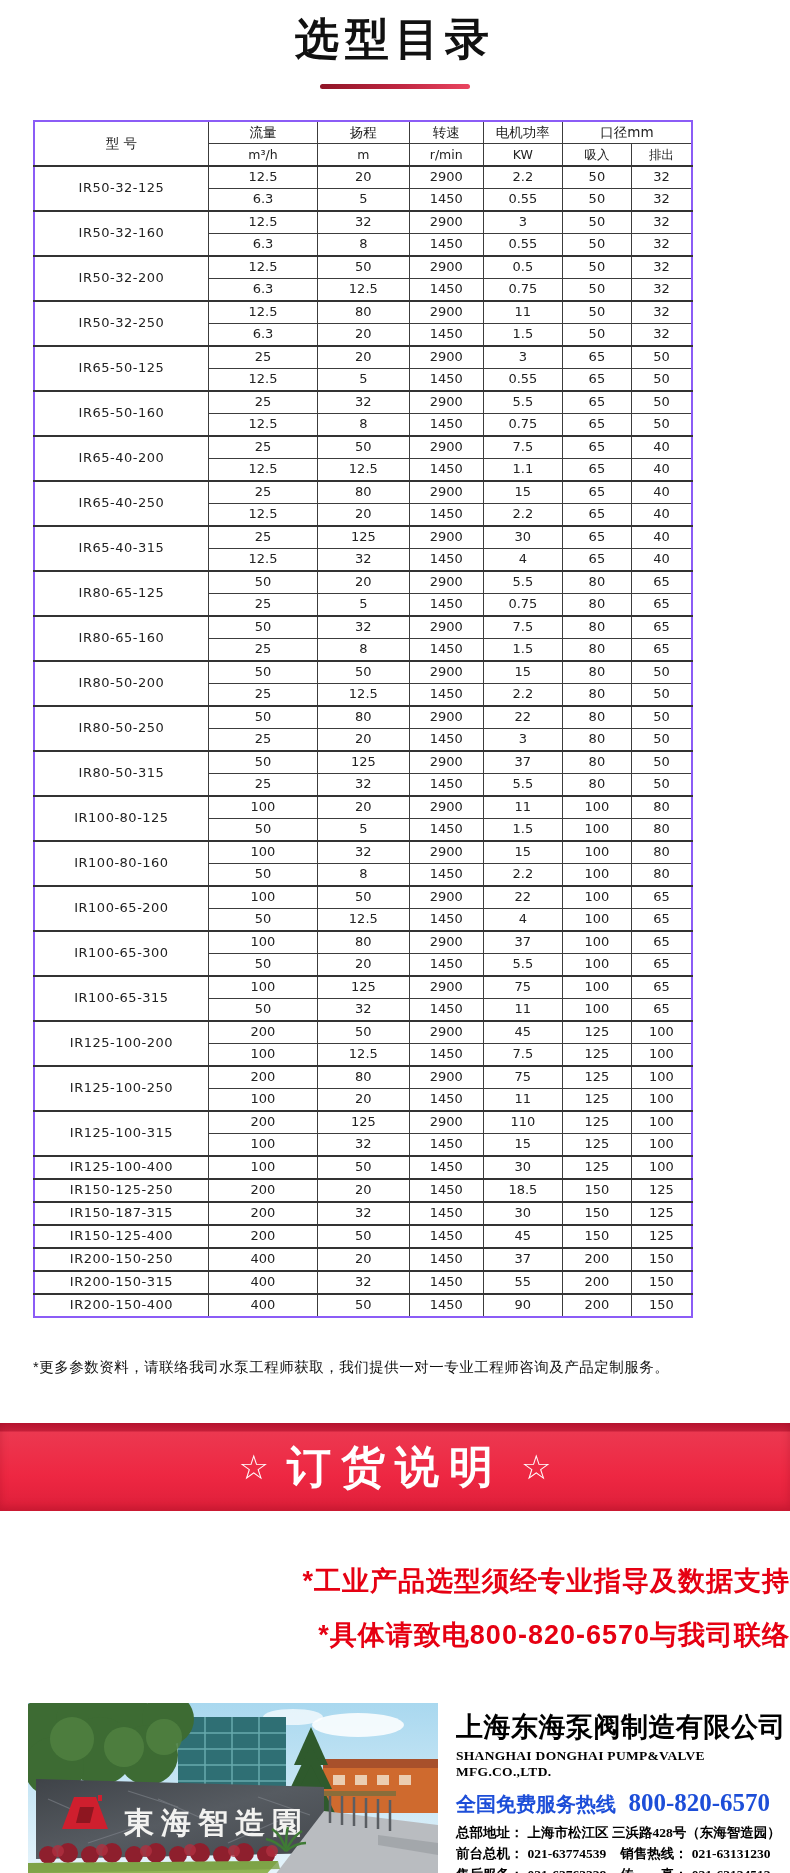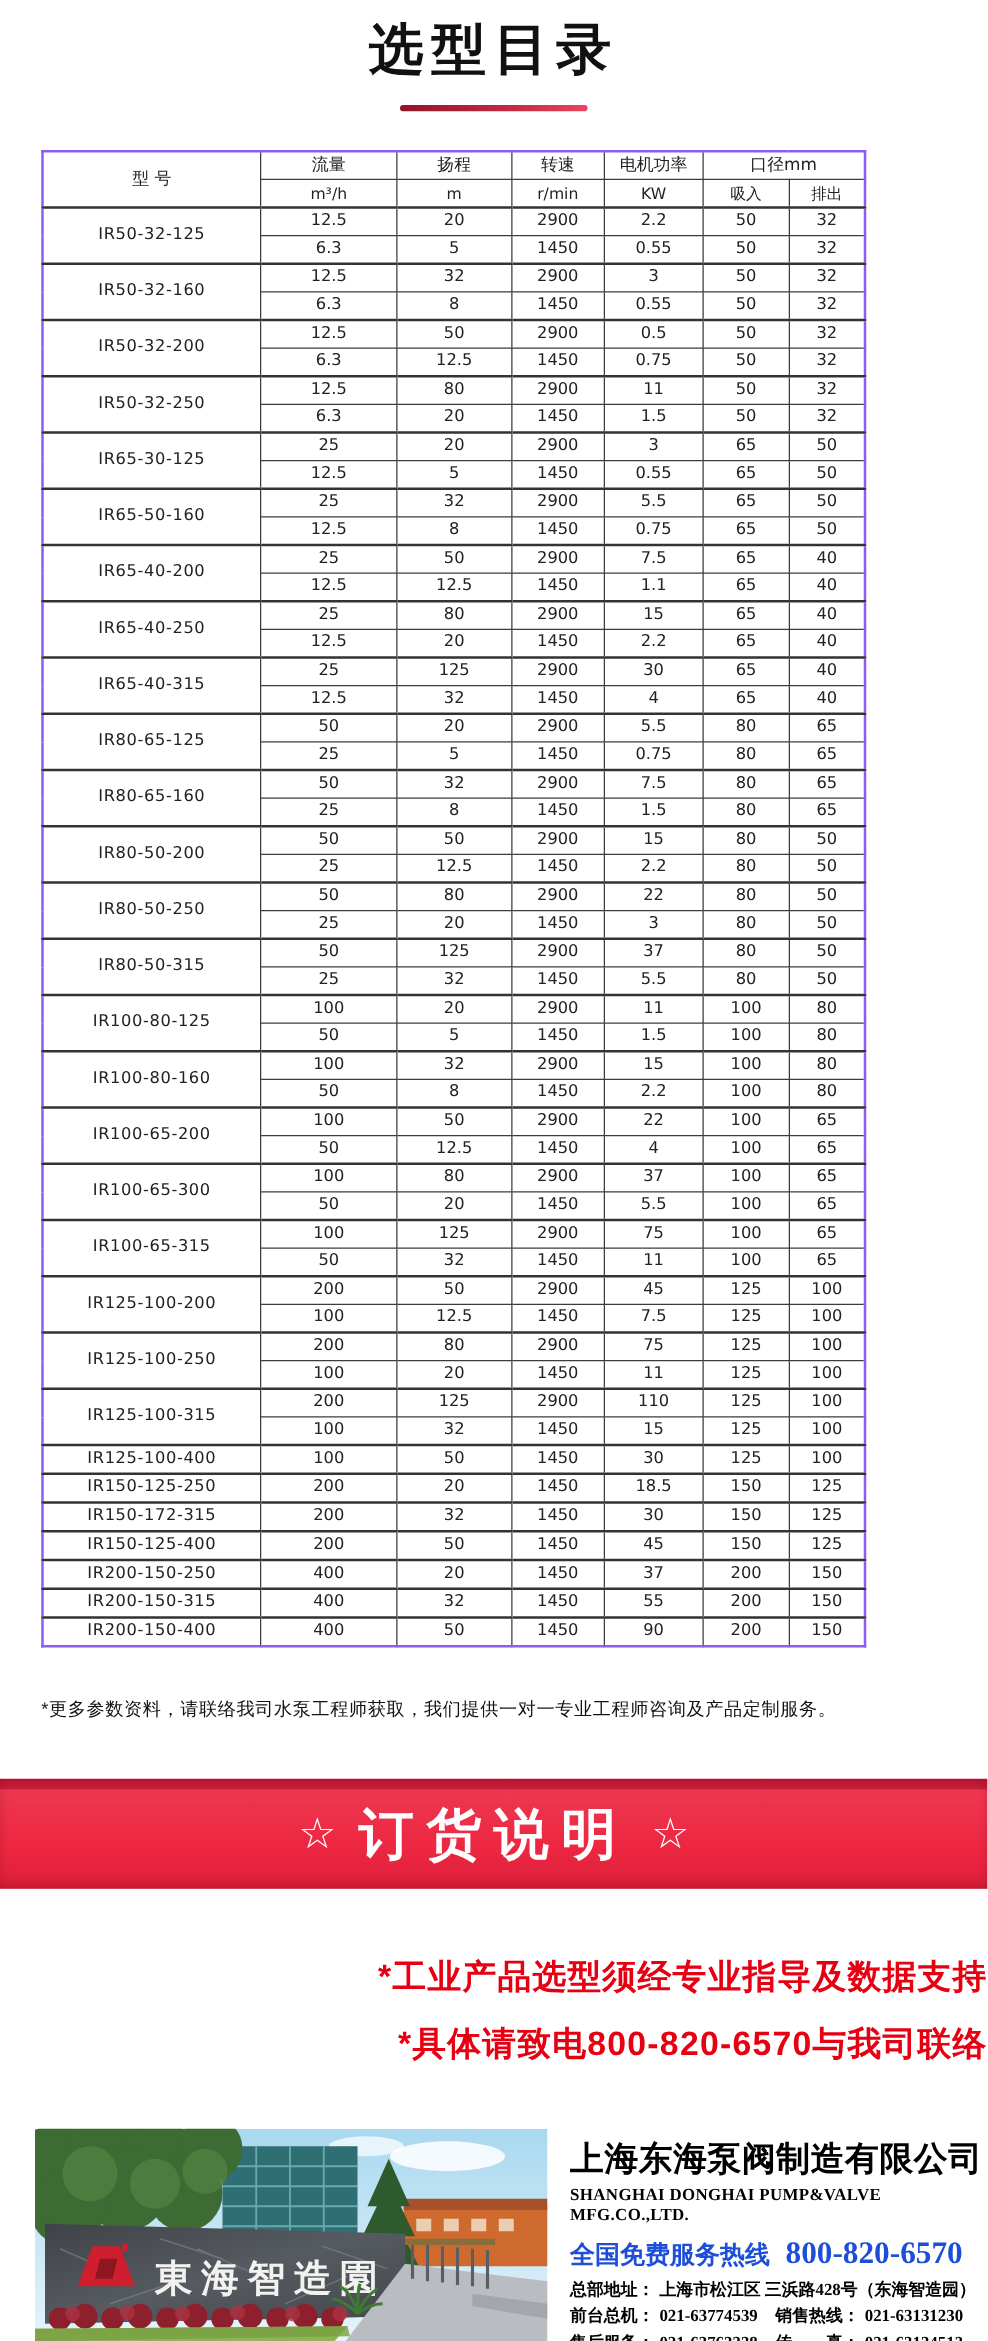--- a/index.html
+++ b/index.html
@@ -157,21 +157,21 @@
           </tr>
           <tr>
             <td>6.3</td>
             <td>20</td>
             <td>1450</td>
             <td>1.5</td>
             <td>50</td>
             <td>32</td>
           </tr>
           <tr class="grp">
-            <td rowspan="2" class="model">IR65-30-125</td>
+            <td rowspan="2" class="model">IR65-50-125</td>
             <td>25</td>
             <td>20</td>
             <td>2900</td>
             <td>3</td>
             <td>65</td>
             <td>50</td>
           </tr>
           <tr>
             <td>12.5</td>
             <td>5</td>
@@ -481,21 +481,21 @@
           <tr class="grp">
             <td rowspan="1" class="model">IR150-125-250</td>
             <td>200</td>
             <td>20</td>
             <td>1450</td>
             <td>18.5</td>
             <td>150</td>
             <td>125</td>
           </tr>
           <tr class="grp">
-            <td rowspan="1" class="model">IR150-172-315</td>
+            <td rowspan="1" class="model">IR150-187-315</td>
             <td>200</td>
             <td>32</td>
             <td>1450</td>
             <td>30</td>
             <td>150</td>
             <td>125</td>
           </tr>
           <tr class="grp">
             <td rowspan="1" class="model">IR150-125-400</td>
             <td>200</td>

